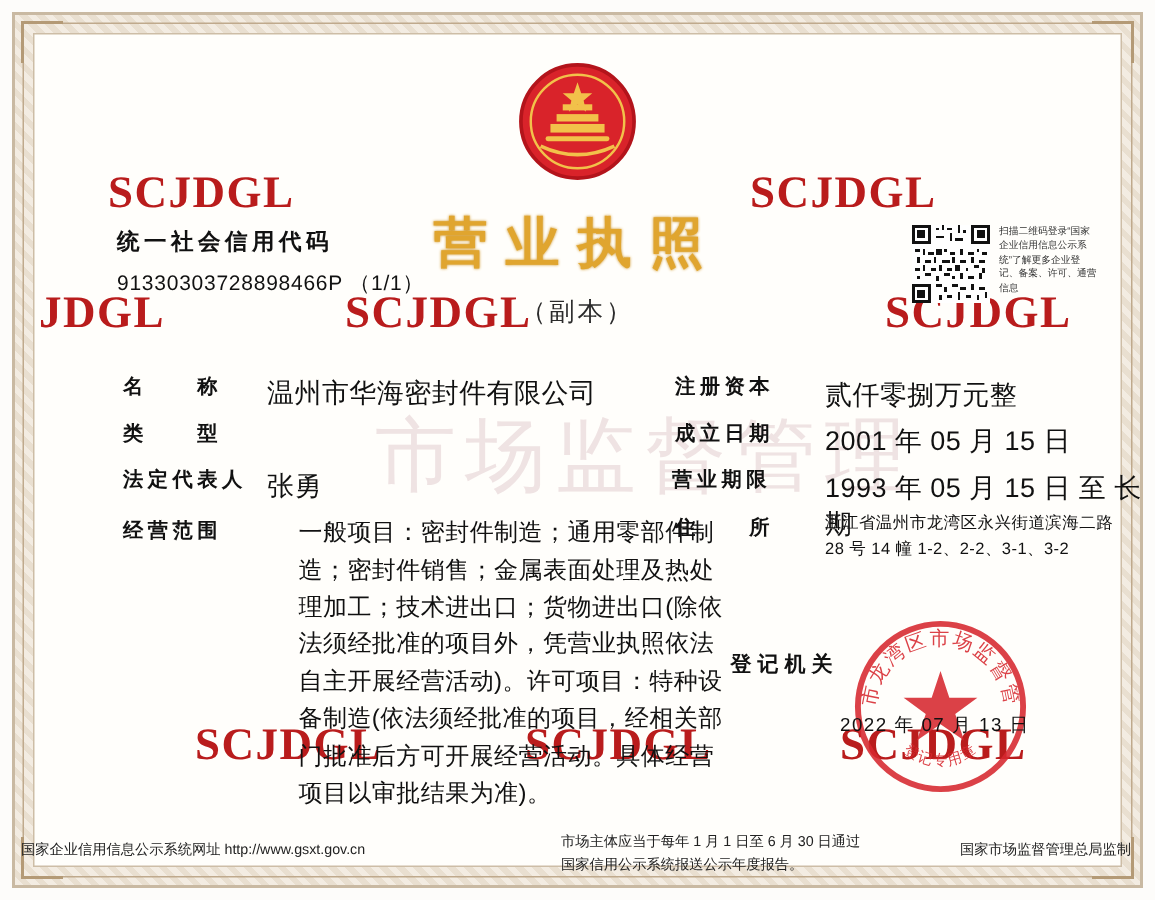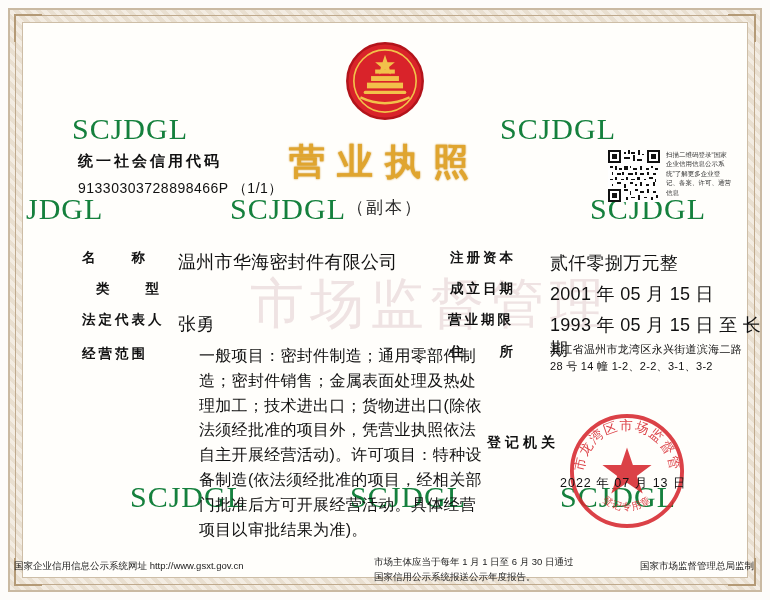--- a/index.html
+++ b/index.html
@@ -32,21 +32,21 @@
   .corner{
     position:absolute;width:26px;height:26px;border:2px solid #b49a76;
   }
   .corner.tl{left:14px;top:14px;border-right:none;border-bottom:none;}
   .corner.tr{right:14px;top:14px;border-left:none;border-bottom:none;}
   .corner.bl{left:14px;bottom:14px;border-right:none;border-top:none;}
   .corner.br{right:14px;bottom:14px;border-left:none;border-top:none;}
 
   
   .wm{
-    position:absolute;color:#15803d;font-size:30px;font-weight:normal;
+    position:absolute;color:#b91c1c;font-size:30px;font-weight:bold;
     letter-spacing:1px;font-family:"Liberation Serif","DejaVu Serif",serif;
     user-select:none;pointer-events:none;white-space:nowrap;
   }
   .wm-big{
     position:absolute;color:#efe3e3;font-size:54px;font-weight:normal;
     letter-spacing:6px;white-space:nowrap;user-select:none;pointer-events:none;
   }
 
   
   .emblem{
@@ -229,21 +229,21 @@
           <rect x="24" y="26" width="1" height="2"></rect>
           <rect x="27" y="25" width="1" height="2"></rect>
       </g>
     </svg>
   </div>
   <div class="qr-note">扫描二维码登录“国家企业信用信息公示系统”了解更多企业登记、备案、许可、通营信息</div>
 
   <div class="flabel" style="left:82px;  top:249px;">名　　称</div>
   <div class="fvalue" style="left:178px; top:250px;">温州市华海密封件有限公司</div>
 
-  <div class="flabel" style="left:96px;  top:280px;">类　　型</div>
+  <div class="flabel" style="left:82px;  top:280px;">类　　型</div>
 
   <div class="flabel" style="left:82px;  top:311px;">法定代表人</div>
   <div class="fvalue" style="left:178px; top:312px;">张勇</div>
 
   <div class="flabel" style="left:82px;  top:345px;">经营范围</div>
   <div class="fvalue multi" style="left:155px; top:344px; width:285px; font-size:16px;margin-left:44px;">一般项目：密封件制造；通用零部件制造；密封件销售；金属表面处理及热处理加工；技术进出口；货物进出口(除依法须经批准的项目外，凭营业执照依法自主开展经营活动)。许可项目：特种设备制造(依法须经批准的项目，经相关部门批准后方可开展经营活动。具体经营项目以审批结果为准)。</div>
 
   <div class="flabel" style="left:450px; top:249px;">注册资本</div>
   <div class="fvalue" style="left:550px; top:251px;">贰仟零捌万元整</div>
 

